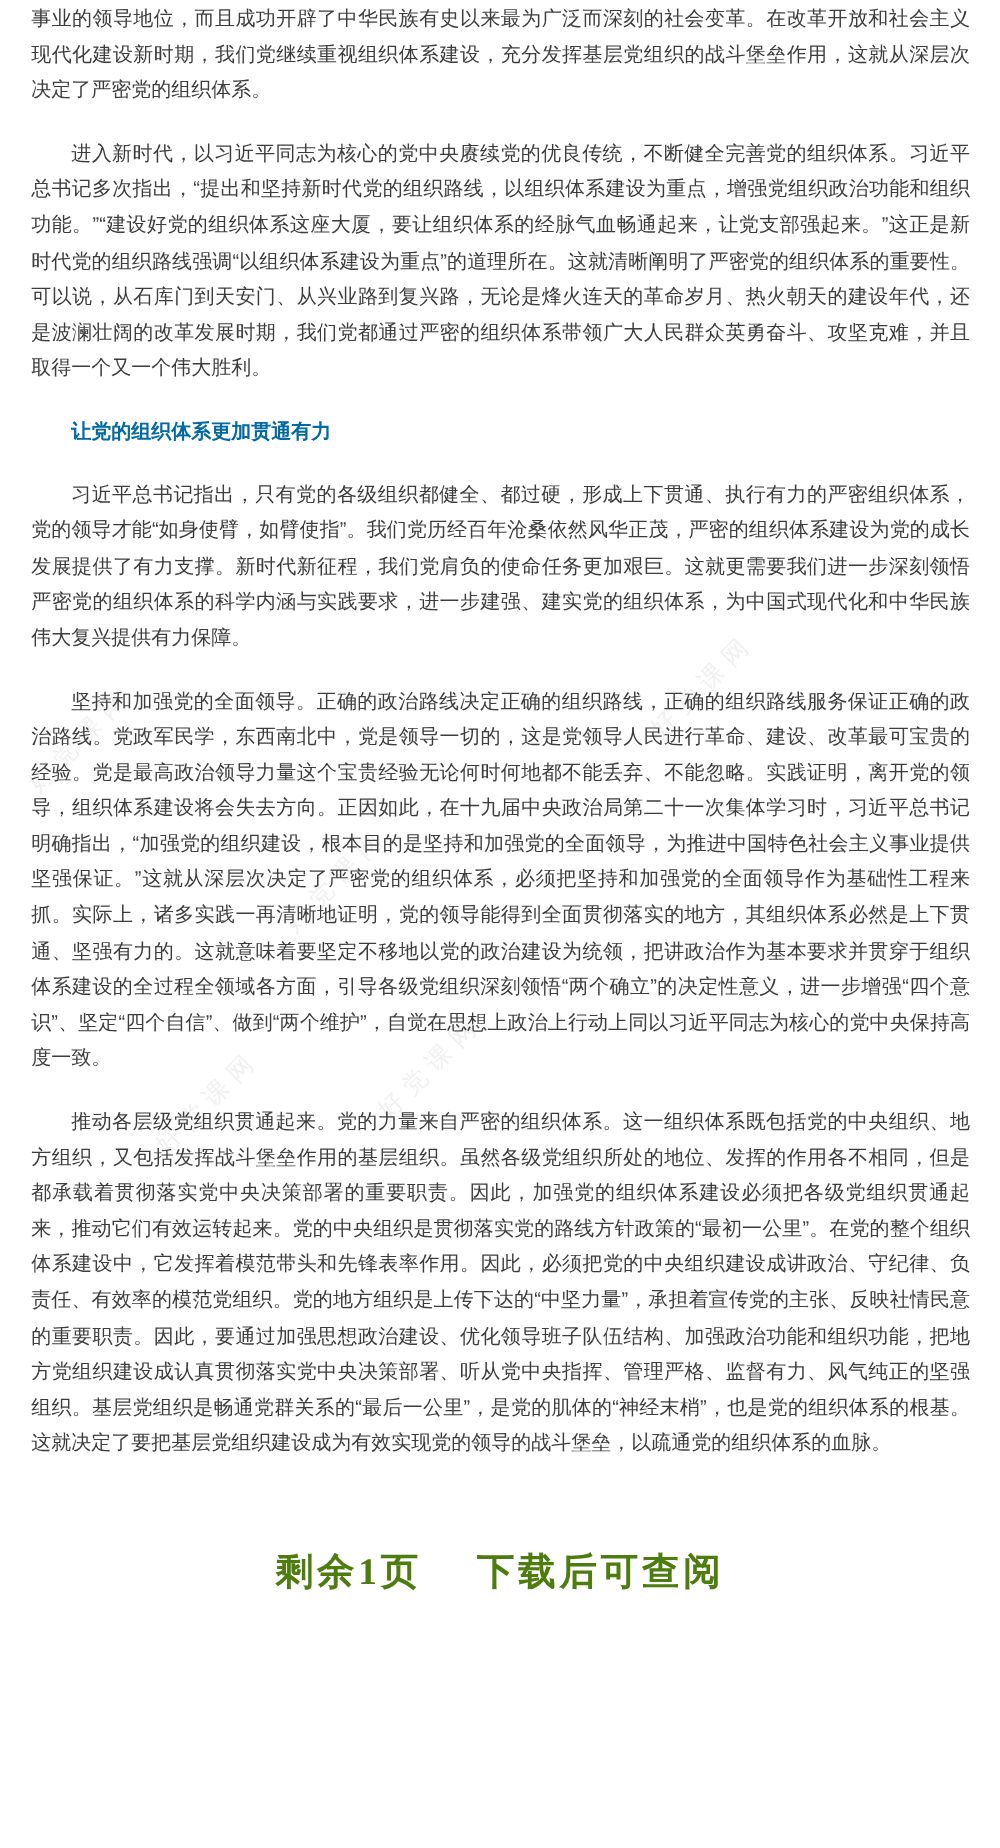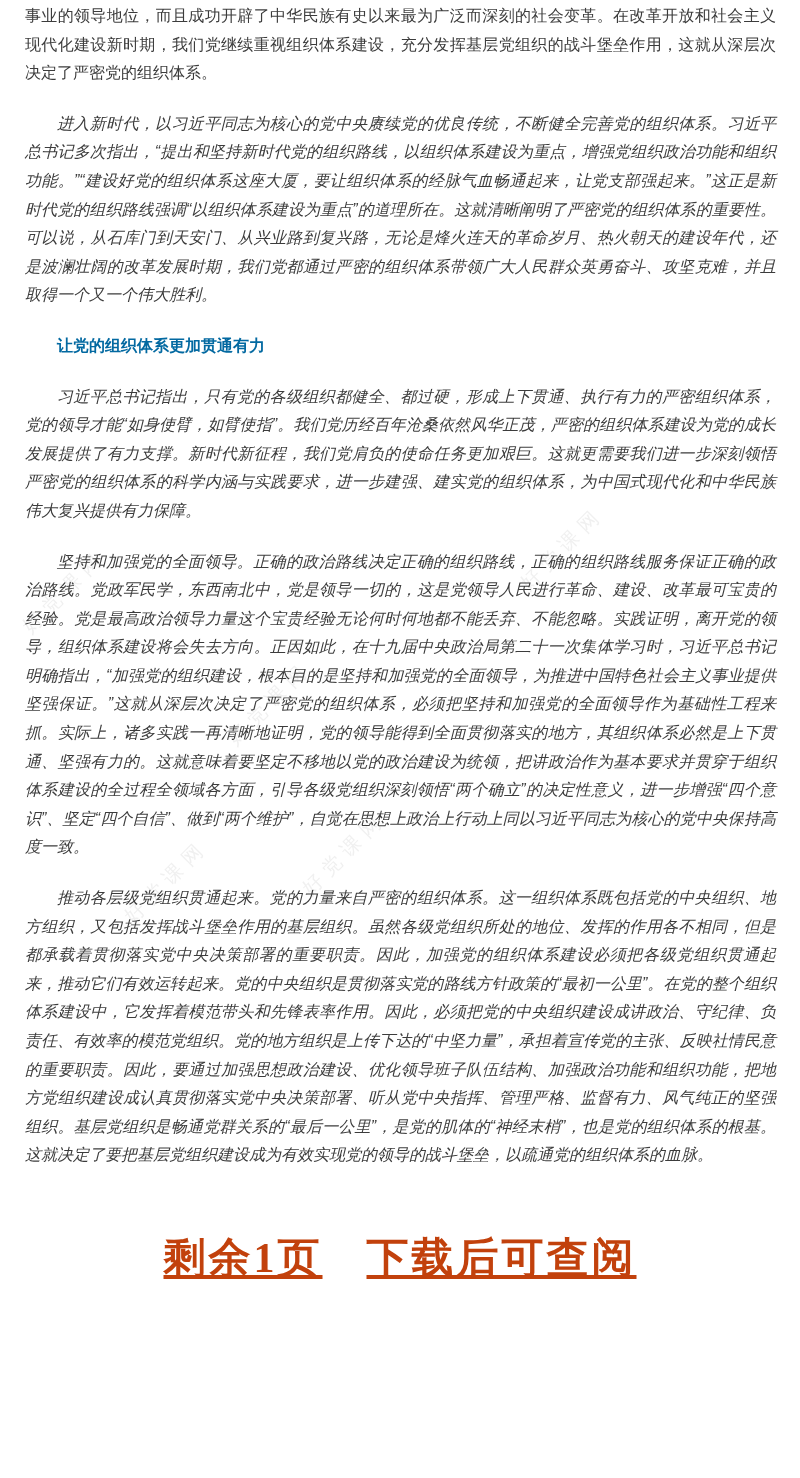--- a/index.html
+++ b/index.html
@@ -29,43 +29,42 @@
   }
   .doc {
     position: relative;
     z-index: 1;
     padding: 2px 24px 0 25px;
     font-size: 16px;
     line-height: 28.6px;
     text-align: justify;
   }
   .doc p { margin: 0 0 22px 0; }
-  .doc p.indent { text-indent: 2em; font-style: italic; }
+  .doc p.indent { text-indent: 2em; }
   .doc p.page-gap { margin-bottom: 52px; }
   .doc .heading {
     font-size: 16px;
     line-height: 28.6px;
     font-weight: bold;
     color: #0369a1;
     text-indent: 2em;
     margin: 0 0 22px 0;
   }
   .footer {
     position: relative;
     z-index: 1;
     margin-top: 66px;
     text-align: center;
     font-family: "Liberation Serif", "DejaVu Serif", serif;
     font-weight: bold;
-    font-size: 42px;
+    font-size: 30px;
     line-height: 44px;
-    color: #c2410c;
+    color: #4d7c0f;
     letter-spacing: 3px;
     white-space: nowrap;
-    text-decoration: underline;
   }
   .footer .hint-gap { display: inline-block; width: 44px; }
 </style>
 </head>
 <body>
 
 <div class="watermark-layer">
   <span style="left: 508px; top: 535px;">好党课网</span>
   <span style="left: 10px;  top: 578px;">好党课网</span>
   <span style="left: 215px; top: 690px;">好党课网</span>

